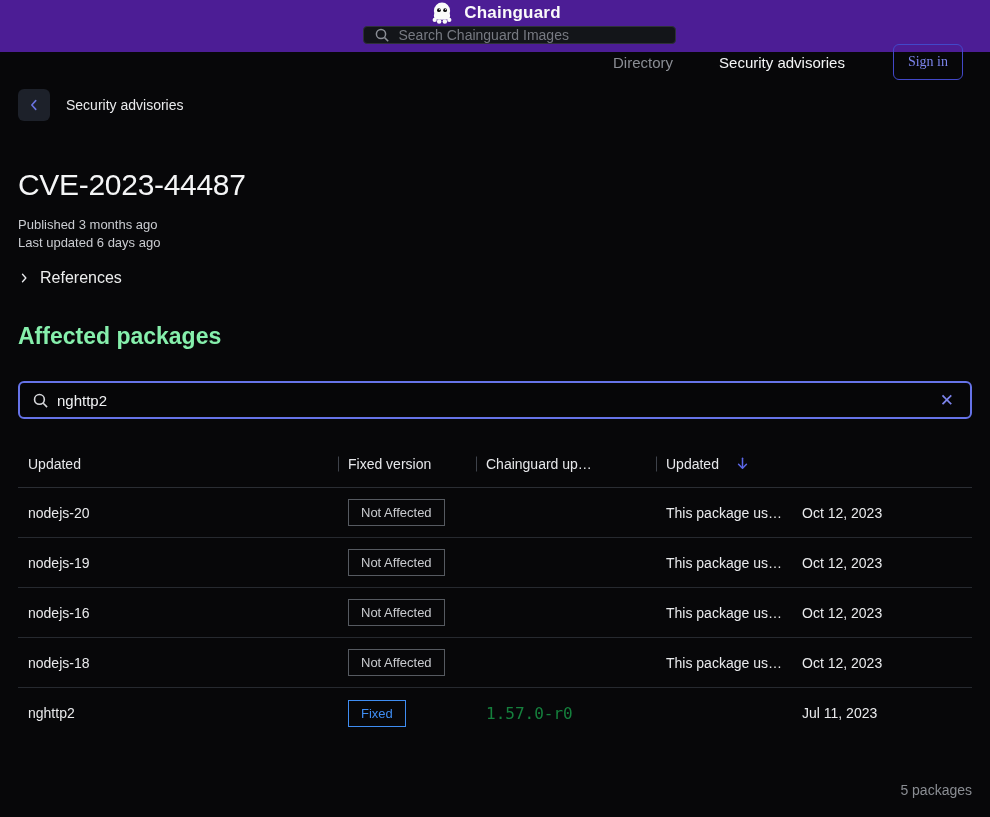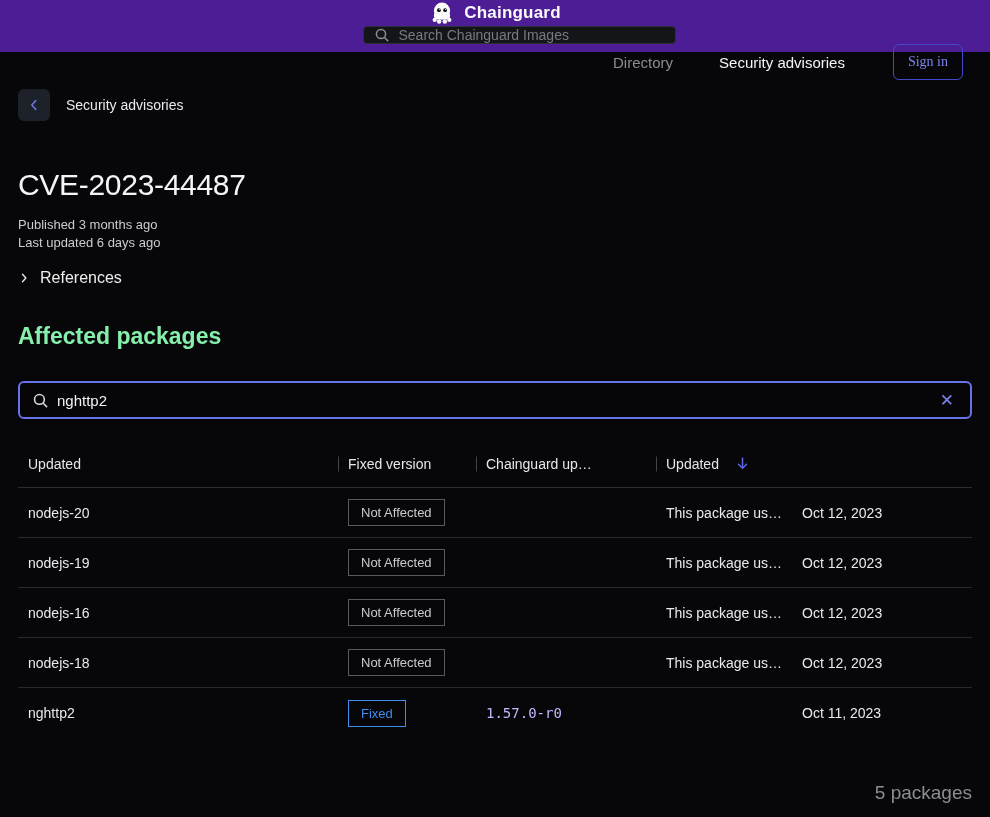--- a/index.html
+++ b/index.html
@@ -98,28 +98,28 @@
     display:flex;align-items:center;gap:16px;
   }
   .th + .th::before{
     content:"";position:absolute;left:0;top:50%;
     transform:translateY(-50%);
     width:1px;height:15px;background:#3e424a;
   }
   .trow{height:50px;border-bottom:1px solid var(--row-divider);}
   .trow:last-child{border-bottom:none;}
   .td{padding-left:10px;font-size:14px;color:#e9eaec;}
-  .td.mono{font-family:"DejaVu Sans Mono",monospace;font-size:14px;color:#c4b5fd;}
+  .td.mono{font-family:"DejaVu Sans Mono",monospace;font-size:16px;color:#15803d;}
   .badge{
     display:inline-block;border-radius:0;
     padding:5px 12px;font-size:13px;
   }
   .badge.not-affected{border:1px solid #565a61;color:#c9cbcf;}
   .badge.fixed{border:1px solid var(--badge-fixed-blue);color:var(--badge-fixed-blue);}
-  .table-footer{margin-top:44px;text-align:right;font-size:19px;color:#8a8d93;}
+  .table-footer{margin-top:44px;text-align:right;font-size:14px;color:#8a8d93;}
   svg{display:block;}
 </style>
 </head>
 <body>
 
 <header class="nav">
   <div class="brand">
     <span>
       <svg width="26" height="26" viewBox="0 0 32 32">
         <g fill="#fafafa">
@@ -252,19 +252,19 @@
       <div class="td mono"></div>
       <div class="td">This package us…</div>
       <div class="td">Oct 12, 2023</div>
     </div>
 
     <div class="grid-row trow">
       <div class="td">nghttp2</div>
       <div class="td"><span class="badge fixed">Fixed</span></div>
       <div class="td mono">1.57.0-r0</div>
       <div class="td"></div>
-      <div class="td">Oct 11, 2023</div>
+      <div class="td">Jul 11, 2023</div>
     </div>
   </div>
 
   <div class="table-footer">5 packages</div>
 
 </main>
 
 </body></html>

